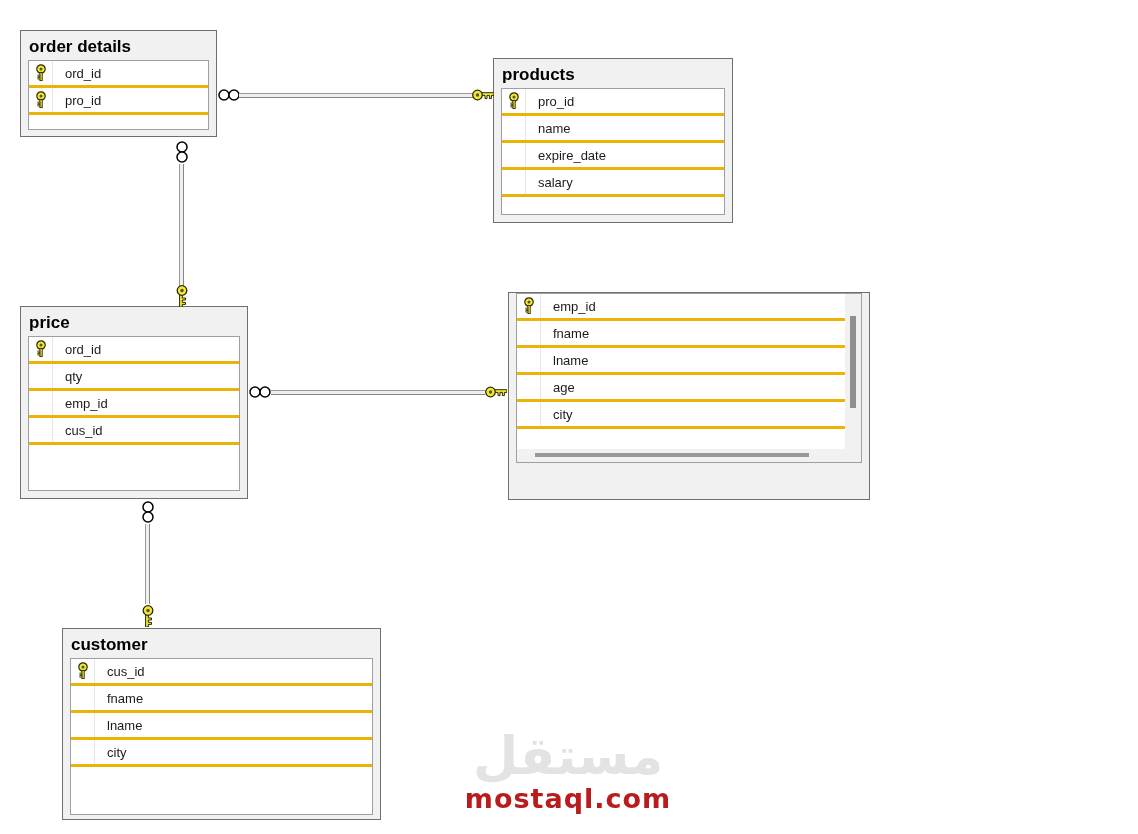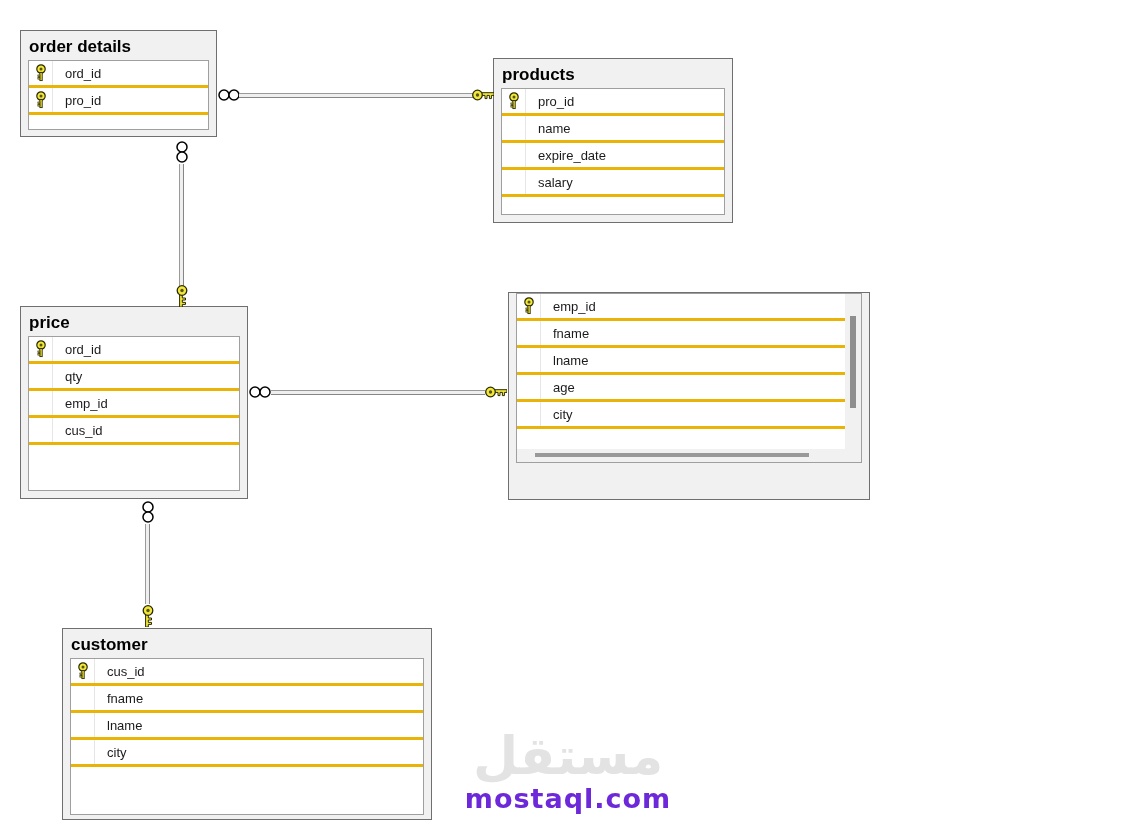--- a/index.html
+++ b/index.html
@@ -40,21 +40,21 @@
   
   .hline{position:absolute;height:3px;background:#efefef;border-top:1px solid #9a9a9a;border-bottom:1px solid #868686;}
   .vline{position:absolute;width:3px;background:#efefef;border-left:1px solid #9a9a9a;border-right:1px solid #868686;}
   .marker{position:absolute;}
   
   .watermark{
     position:absolute;left:448px;top:728px;width:240px;text-align:center;
     color:#e3e3e3;font-family:"DejaVu Sans",sans-serif;user-select:none;
   }
   .wm-ar{font-size:52px;font-weight:bold;line-height:1.1;}
-  .wm-en{font-size:27px;font-weight:bold;letter-spacing:1px;color:#6d28d9;line-height:1;}
+  .wm-en{font-size:27px;font-weight:bold;letter-spacing:1px;color:#b91c1c;line-height:1;}
 </style>
 </head>
 <body>
 
 <div class="canvas">
 
   <div class="etable" style="left:20px;top:30px;width:197px;height:107px;">
     <div class="etable-header">
       <span>order details</span>
     </div>
@@ -184,21 +184,21 @@
       </div>
       <div class="vtrack">
         <div class="vthumb"></div>
       </div>
       <div class="htrack">
         <div class="hthumb"></div>
       </div>
     </div>
   </div>
 
-  <div class="etable" style="left:62px;top:628px;width:370px;height:192px;">
+  <div class="etable" style="left:62px;top:628px;width:319px;height:192px;">
     <div class="etable-header">
       <span>customer</span>
     </div>
     <div class="egrid" style="height:157px;">
       <div class="erow">
         <span class="keycell">
           <svg width="12" height="18" viewBox="0 0 12 18">
               <circle cx="6" cy="5" r="4.2" fill="#F3E73B" stroke="#2a2a00" stroke-width="1.2"></circle>
               <circle cx="6" cy="5" r="1.5" fill="#55551a"></circle>
               <rect x="4.9" y="8.4" width="2.3" height="8.2" fill="#F3E73B" stroke="#2a2a00" stroke-width="0.9"></rect>

